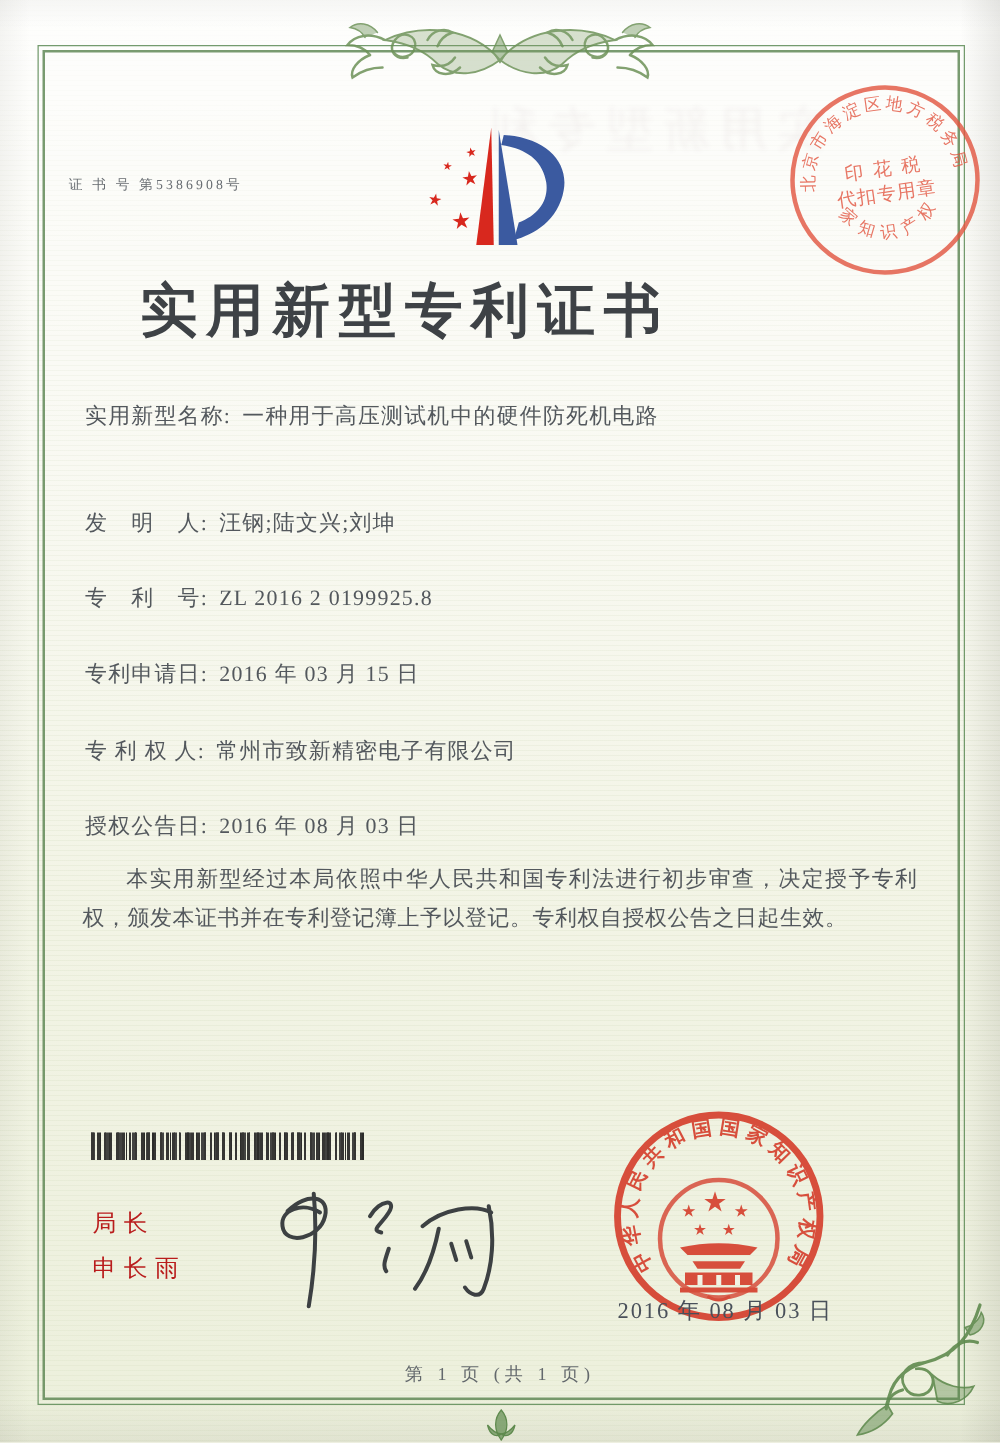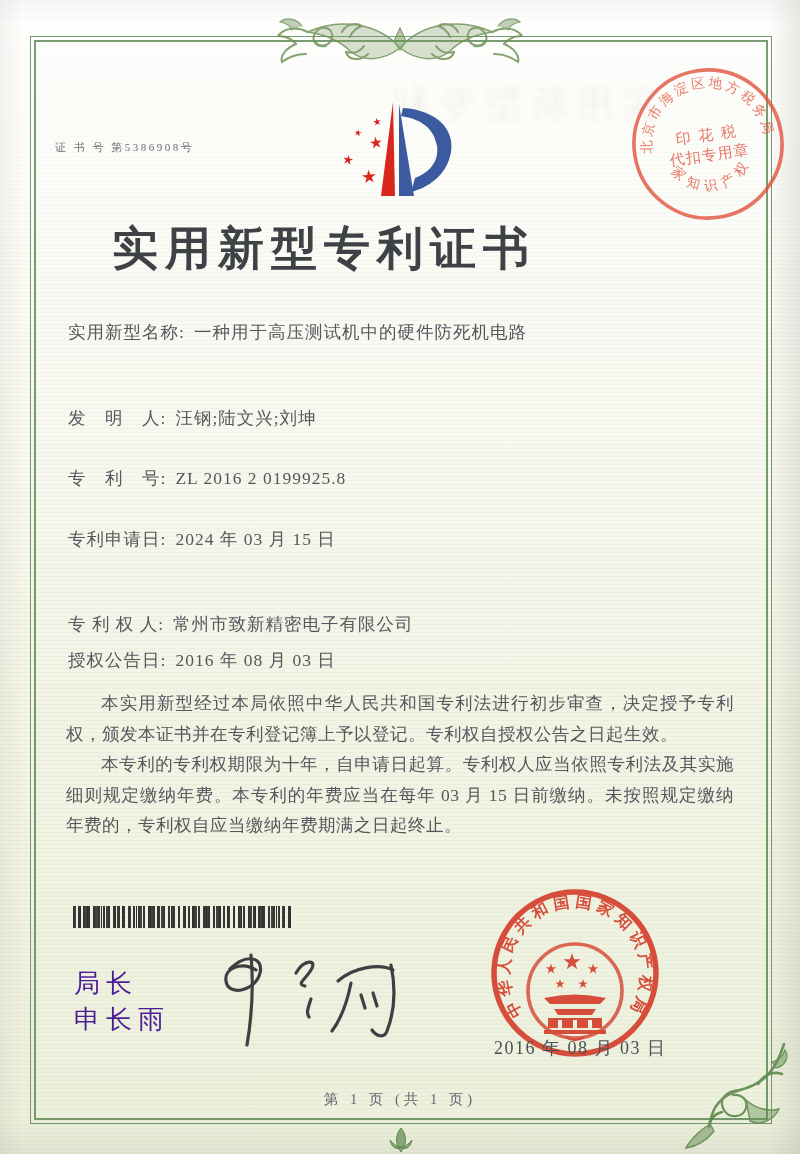--- a/index.html
+++ b/index.html
@@ -25,21 +25,21 @@
   .field-row{left:68px;font-size:17.5px;color:#53585d;letter-spacing:1px;white-space:nowrap;}
   .field-row .lbl{margin-right:9px;}
   .paras{left:66px;top:688px;width:668px;font-size:17.5px;line-height:30.5px;color:#53585d;
     text-align:justify;letter-spacing:.5px;}
   .paras p{margin:0;text-indent:2em;}
   .barcode{left:73px;top:906px;width:219px;height:22px;opacity:.88;
     background:
       repeating-linear-gradient(90deg,#1d1d1d 0 2px, rgba(0,0,0,0) 2px 5px),
       repeating-linear-gradient(90deg,#111 0 1px, rgba(0,0,0,0) 1px 7px),
       repeating-linear-gradient(90deg,#2b2b2b 0 3px, rgba(0,0,0,0) 3px 11px);}
-  .bureau{left:74px;font-size:26px;letter-spacing:6px;color:#4c1d95;}
+  .bureau{left:74px;font-size:19px;letter-spacing:6px;color:#b91c1c;}
   .seal-date{left:494px;top:1036px;font-size:18px;letter-spacing:1.5px;color:#49505a;}
   .footer{left:0;top:1090px;width:800px;text-align:center;font-size:14.5px;letter-spacing:4px;color:#63686c;}
   svg text{font-family:"Liberation Serif","DejaVu Serif",serif;}
 </style>
 </head>
 <body>
 
 <div class="abs scan-shade"></div>
 
 <div class="abs border-outer">
@@ -127,32 +127,31 @@
 <div class="abs field-row" style="top:320px;">
   <span class="lbl">实用新型名称:</span><span>一种用于高压测试机中的硬件防死机电路</span>
 </div>
 <div class="abs field-row" style="top:406px;">
   <span class="lbl">发　明　人:</span><span>汪钢;陆文兴;刘坤</span>
 </div>
 <div class="abs field-row" style="top:466px;">
   <span class="lbl">专　利　号:</span><span>ZL 2016 2 0199925.8</span>
 </div>
 <div class="abs field-row" style="top:527px;">
-  <span class="lbl">专利申请日:</span><span>2024 年 03 月 15 日</span>
-</div>
-<div class="abs field-row" style="top:612px;">
+  <span class="lbl">专利申请日:</span><span>2016 年 03 月 15 日</span>
+</div>
+<div class="abs field-row" style="top:588px;">
   <span class="lbl">专 利 权 人:</span><span>常州市致新精密电子有限公司</span>
 </div>
 <div class="abs field-row" style="top:648px;">
   <span class="lbl">授权公告日:</span><span>2016 年 08 月 03 日</span>
 </div>
 
 <div class="abs paras">
   <p>本实用新型经过本局依照中华人民共和国专利法进行初步审查，决定授予专利权，颁发本证书并在专利登记簿上予以登记。专利权自授权公告之日起生效。</p>
-  <p>本专利的专利权期限为十年，自申请日起算。专利权人应当依照专利法及其实施细则规定缴纳年费。本专利的年费应当在每年 03 月 15 日前缴纳。未按照规定缴纳年费的，专利权自应当缴纳年费期满之日起终止。</p>
 </div>
 
 <div class="abs barcode"></div>
 
 <div class="abs bureau" style="top:966px;">局长</div>
 <div class="abs bureau" style="top:1002px;">申长雨</div>
 
 <svg class="abs" style="left:200px;top:945px;" width="215" height="108" viewBox="0 0 215 108">
   <g stroke="#2e3236" stroke-width="3.2" fill="none" stroke-linecap="round" opacity=".92">
     <path d="M30,24 C46,8 64,12 60,28 C56,46 28,52 26,36 C24,23 42,16 56,25"></path>

